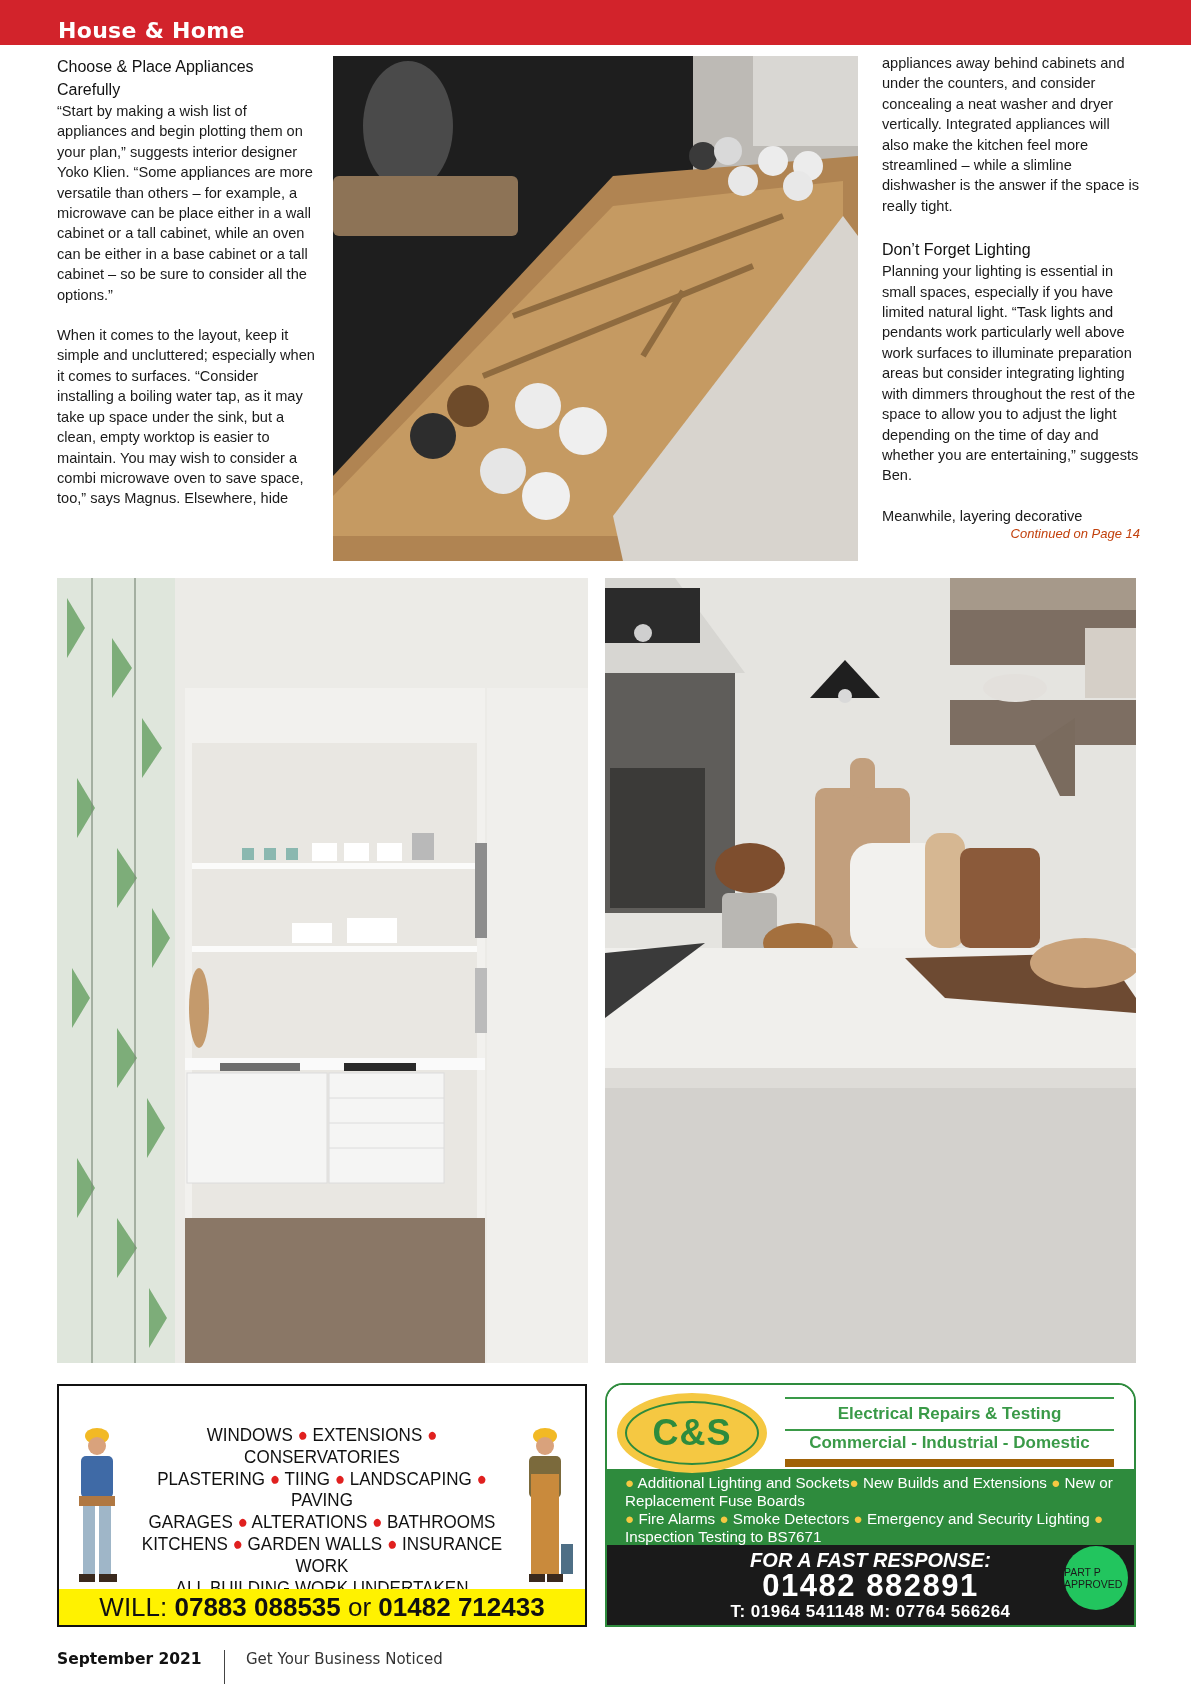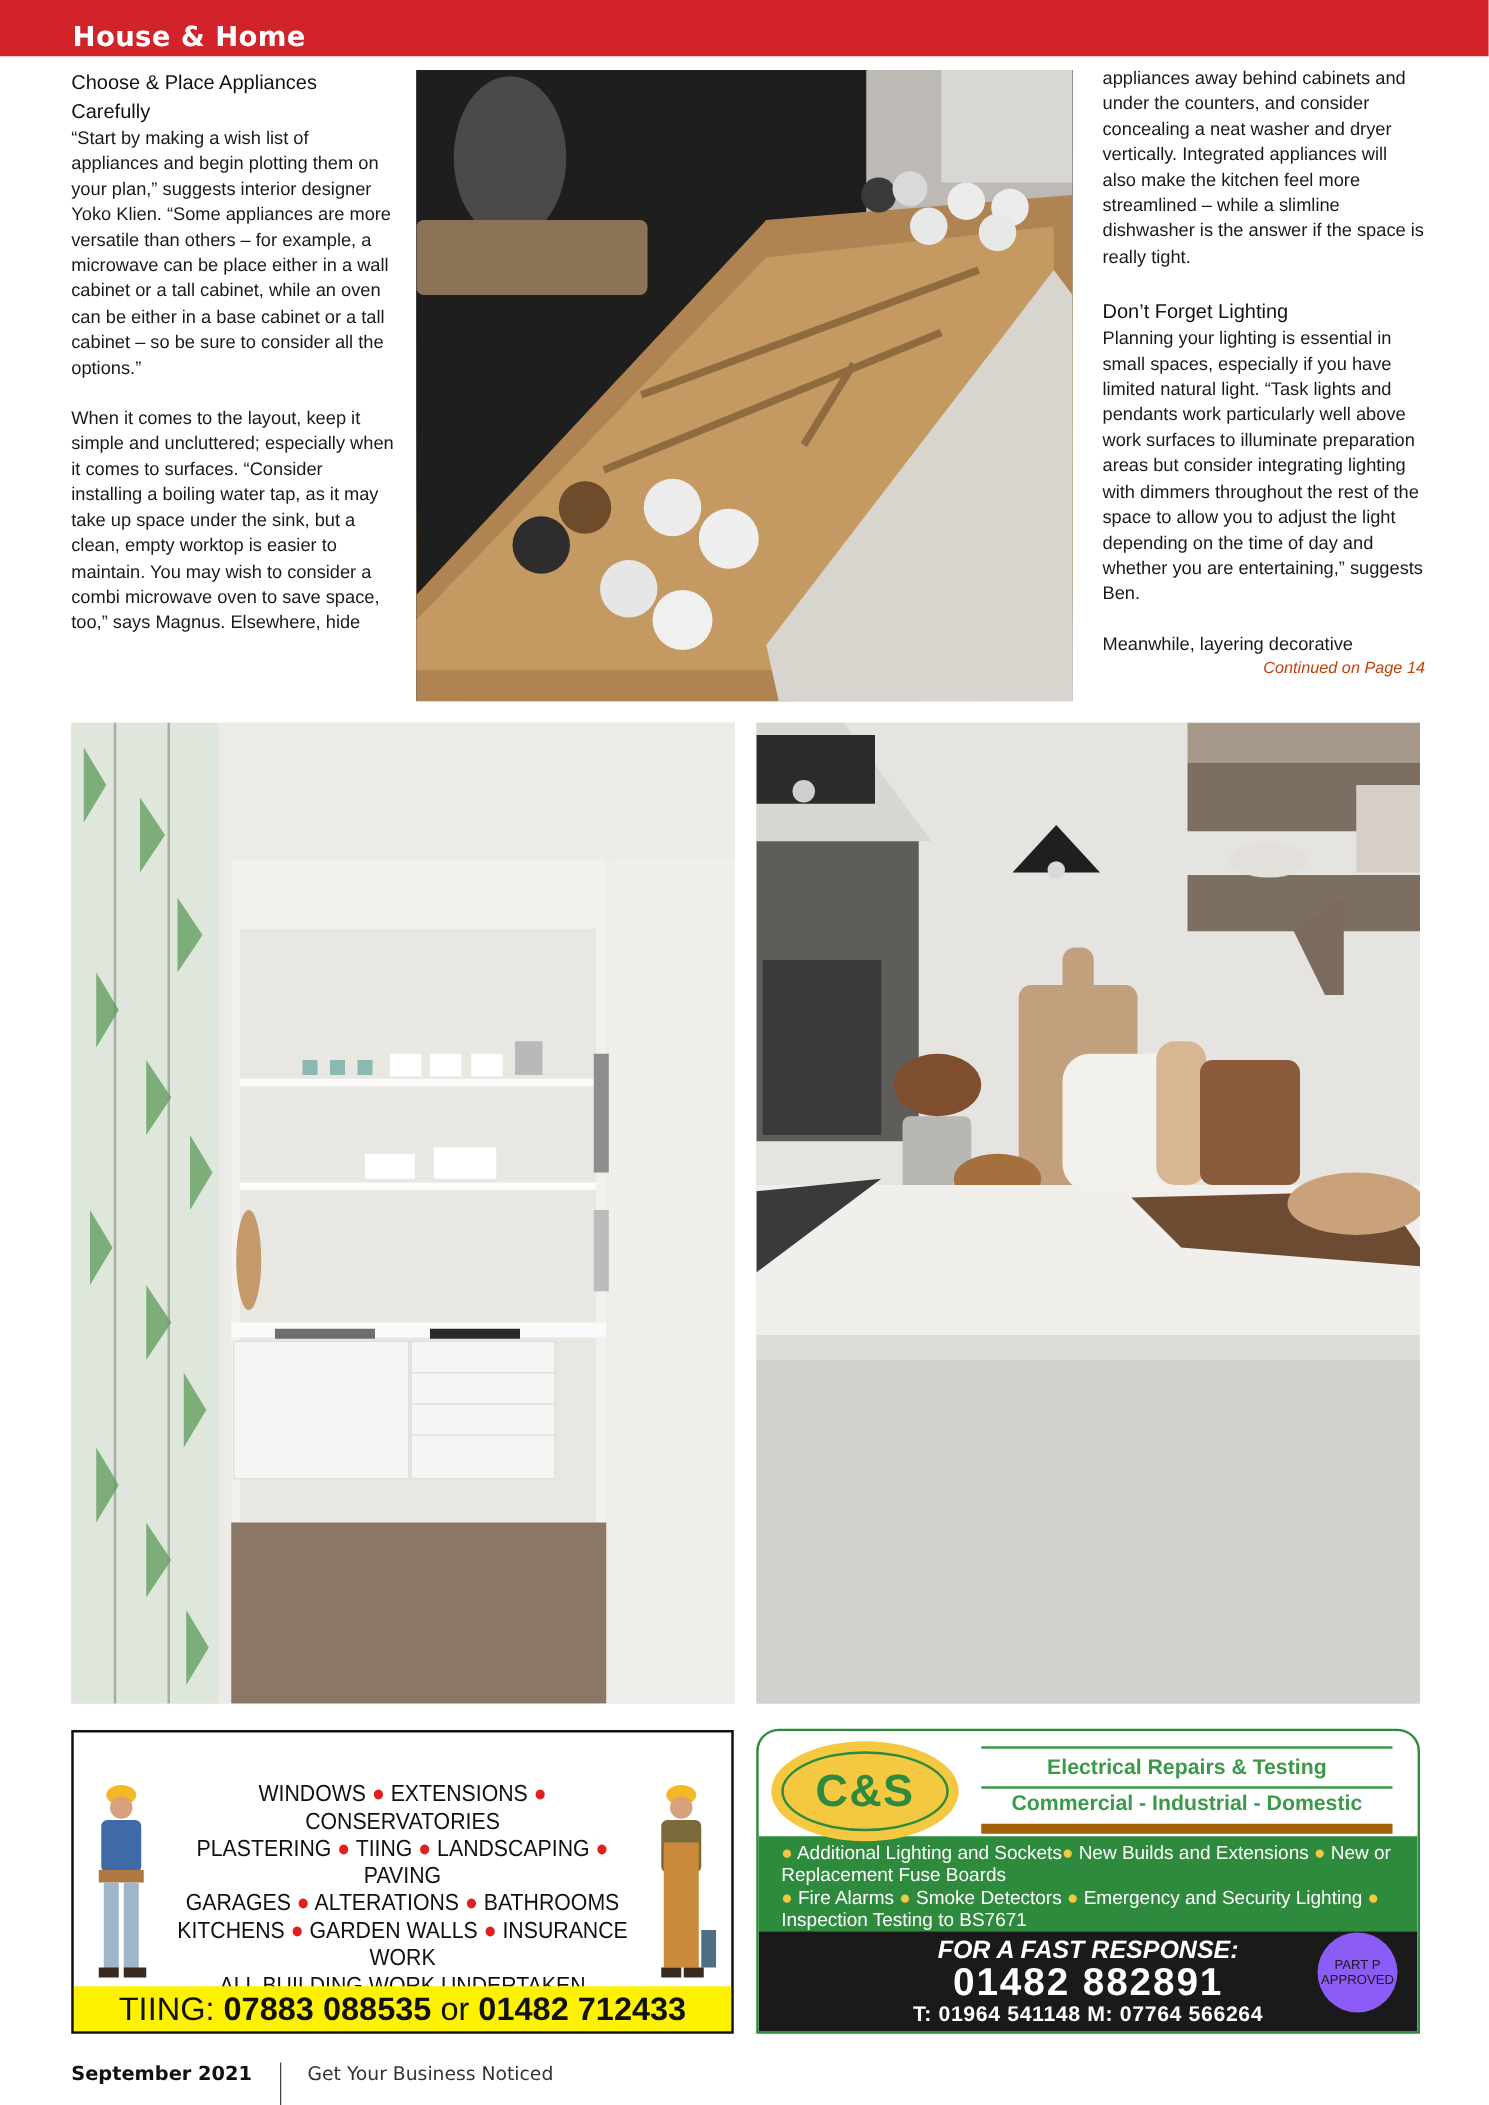--- a/index.html
+++ b/index.html
@@ -49,21 +49,21 @@
   .cs-logo-text { position: absolute; left: 0; right: 0; top: 17px; text-align: center; font-weight: bold; font-size: 36px; color: #2e8b3d; letter-spacing: 1px; }
   .cs-tag { position: absolute; left: 178px; right: 20px; text-align: center; font-weight: bold; color: #3a9a48; }
   .cs-tag1 { top: 12px; font-size: 17px; line-height: 24px; border-top: 2px solid #3a9a48; border-bottom: 2px solid #3a9a48; padding: 3px 0; }
   .cs-tag2 { top: 44px; font-size: 17px; line-height: 24px; border-bottom: 8px solid #a16207; padding: 2px 0 4px; }
   .cs-green { position: absolute; left: 0; top: 84px; width: 100%; height: 76px; background: #2e8b3d; color: #fff; padding: 5px 18px; font-size: 15.2px; line-height: 18px; }
   .cs-green .dot { color: #f5c842; }
   .cs-black { position: absolute; left: 0; top: 160px; width: 100%; height: 82px; background: #1a1a1a; color: #fff; text-align: center; }
   .cs-fast { font-weight: bold; font-size: 20px; line-height: 22px; margin-top: 4px; font-style: italic; }
   .cs-phone { font-weight: bold; font-size: 31px; line-height: 30px; letter-spacing: 1.5px; }
   .cs-tm { font-weight: bold; font-size: 17px; line-height: 22px; letter-spacing: 0.5px; }
-  .cs-badge { position: absolute; right: 16px; top: 161px; width: 64px; height: 64px; border-radius: 50%; background: #8b5cf6; color: #1a1a1a; text-align: center; font-size: 10.5px; line-height: 12px; padding-top: 20px; z-index: 3; }
+  .cs-badge { position: absolute; right: 6px; top: 161px; width: 64px; height: 64px; border-radius: 50%; background: #22c55e; color: #1a1a1a; text-align: left; font-size: 10.5px; line-height: 12px; padding-top: 20px; z-index: 3; }
 
   
   .footer-date { position: absolute; left: 57px; top: 1650px; font-family: "DejaVu Sans", sans-serif; font-weight: bold; font-size: 15.5px; color: #111; }
   .footer-divider { position: absolute; left: 224px; top: 1650px; width: 1px; height: 34px; background: #444; }
   .footer-tagline { position: absolute; left: 246px; top: 1650px; font-family: "DejaVu Sans", sans-serif; font-size: 15px; color: #333; }
 </style>
 </head>
 <body>
 
 <div class="header-bar"></div>
@@ -254,21 +254,21 @@
     </div>
     <div class="dm-line">
       <span>KITCHENS</span> <span class="dot">●</span> <span>GARDEN WALLS</span> <span class="dot">●</span> <span>INSURANCE WORK</span>
     </div>
     <div class="dm-line">ALL BUILDING WORK UNDERTAKEN</div>
     <div><span class="dm-url">www.dm-buildingservices.co.uk</span></div>
     <div class="dm-turnup"><span>FOR A BUILDER WHO </span><b>WILL</b><span> TURN UP</span></div>
 
   </div>
   <div class="dm-bottom">
-    <span>TIING: </span><b>07883 088535</b><span> or </span><b>01482 712433</b>
+    <span>WILL: </span><b>07883 088535</b><span> or </span><b>01482 712433</b>
   </div>
 </div>
 
 <div class="ad ad-cs">
   <div class="cs-top"></div>
   <div class="cs-logo">
     <div class="cs-logo-inner"></div>
     <div class="cs-logo-text">C&amp;S</div>
   </div>
   <div class="cs-tag cs-tag1">Electrical Repairs &amp; Testing</div>

